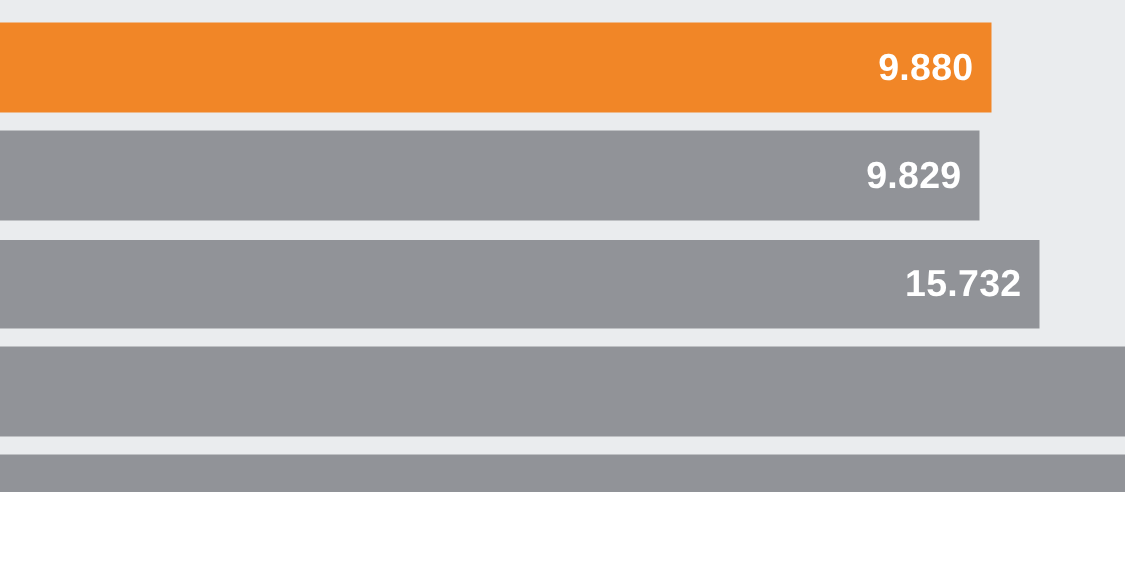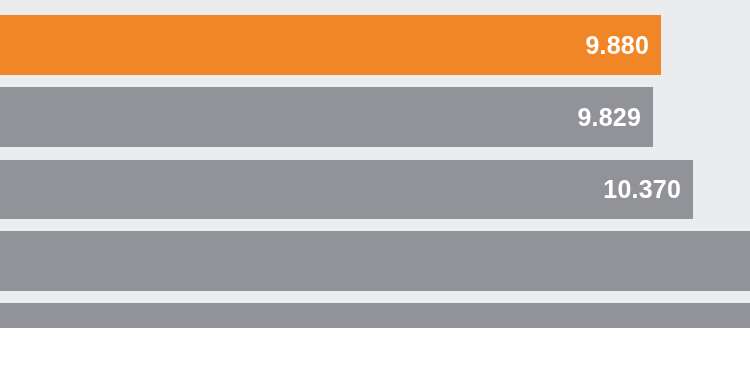--- a/index.html
+++ b/index.html
@@ -69,21 +69,21 @@
 <div class="bar-row" style="top: 15px; height: 60px; width: 750px;">
       <div class="bar bar-highlight" style="width: 661px; background: rgb(241, 134, 39);"></div>
       <div class="bar-label" style="left: 0px; width: 661px;">9.880</div>
     </div>
     <div class="bar-row" style="top: 87px; height: 60px; width: 750px;">
       <div class="bar bar-normal" style="width: 653px; background: rgb(145, 147, 152);"></div>
       <div class="bar-label" style="left: 0px; width: 653px;">9.829</div>
     </div>
     <div class="bar-row" style="top: 160px; height: 59px; width: 750px;">
       <div class="bar bar-normal" style="width: 693px; background: rgb(145, 147, 152);"></div>
-      <div class="bar-label" style="left: 0px; width: 693px;">10.370</div>
+      <div class="bar-label" style="left: 0px; width: 693px;">15.732</div>
     </div>
     <div class="bar-row" style="top: 231px; height: 60px; width: 750px;">
       <div class="bar bar-normal" style="width: 750px; background: rgb(145, 147, 152);"></div>
     </div>
     <div class="bar-row" style="top: 303px; height: 61px; width: 750px;">
       <div class="bar bar-normal" style="width: 750px; background: rgb(145, 147, 152);"></div>
     </div>
   </div>
 
 </body></html>

